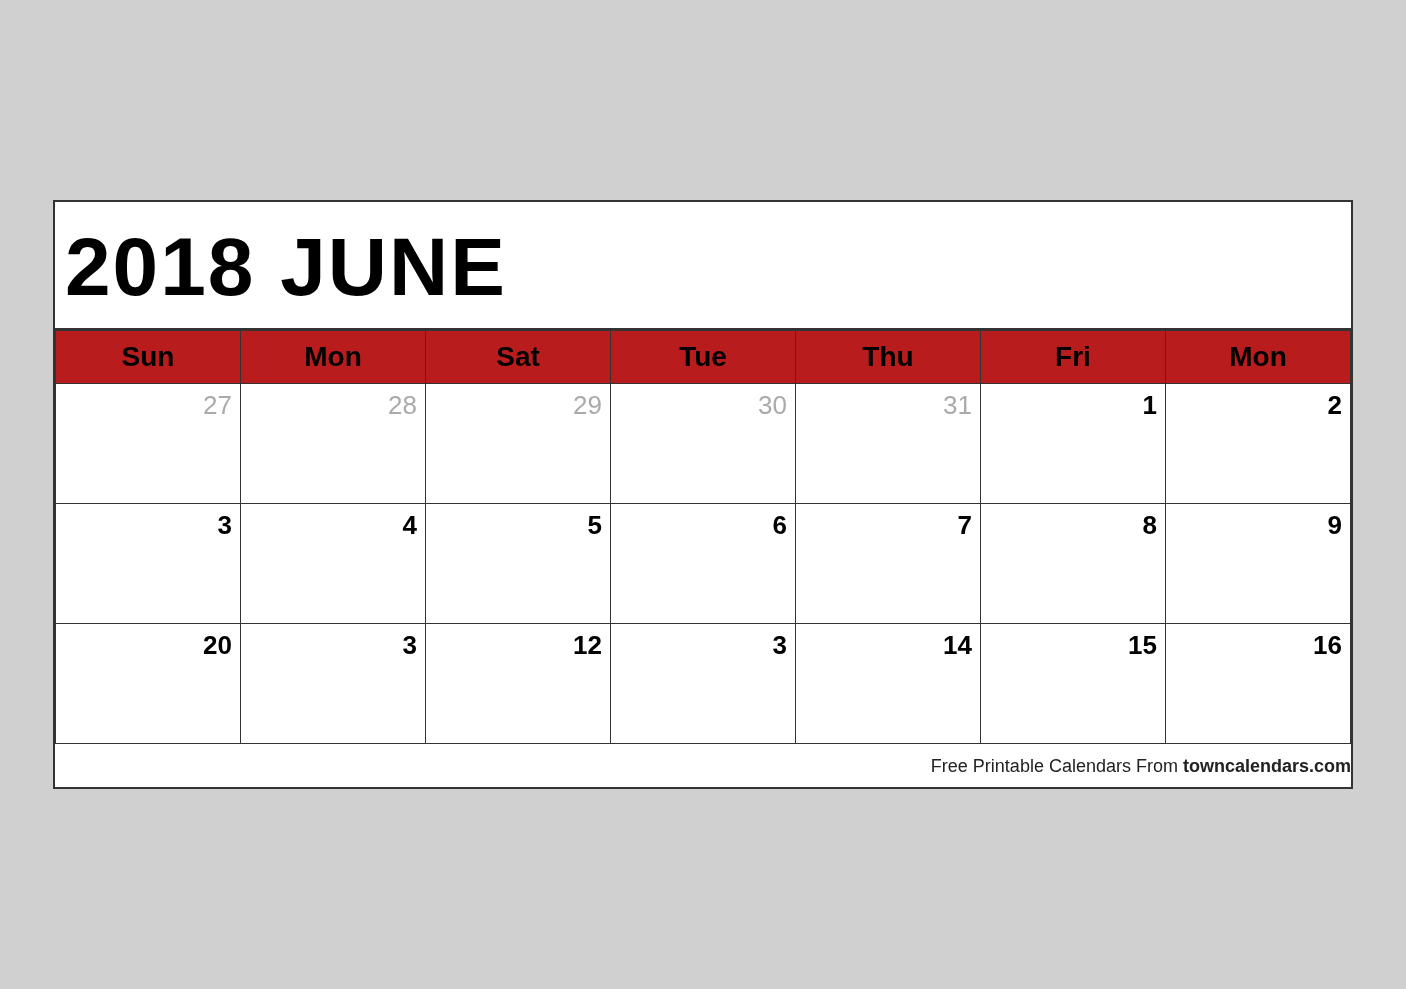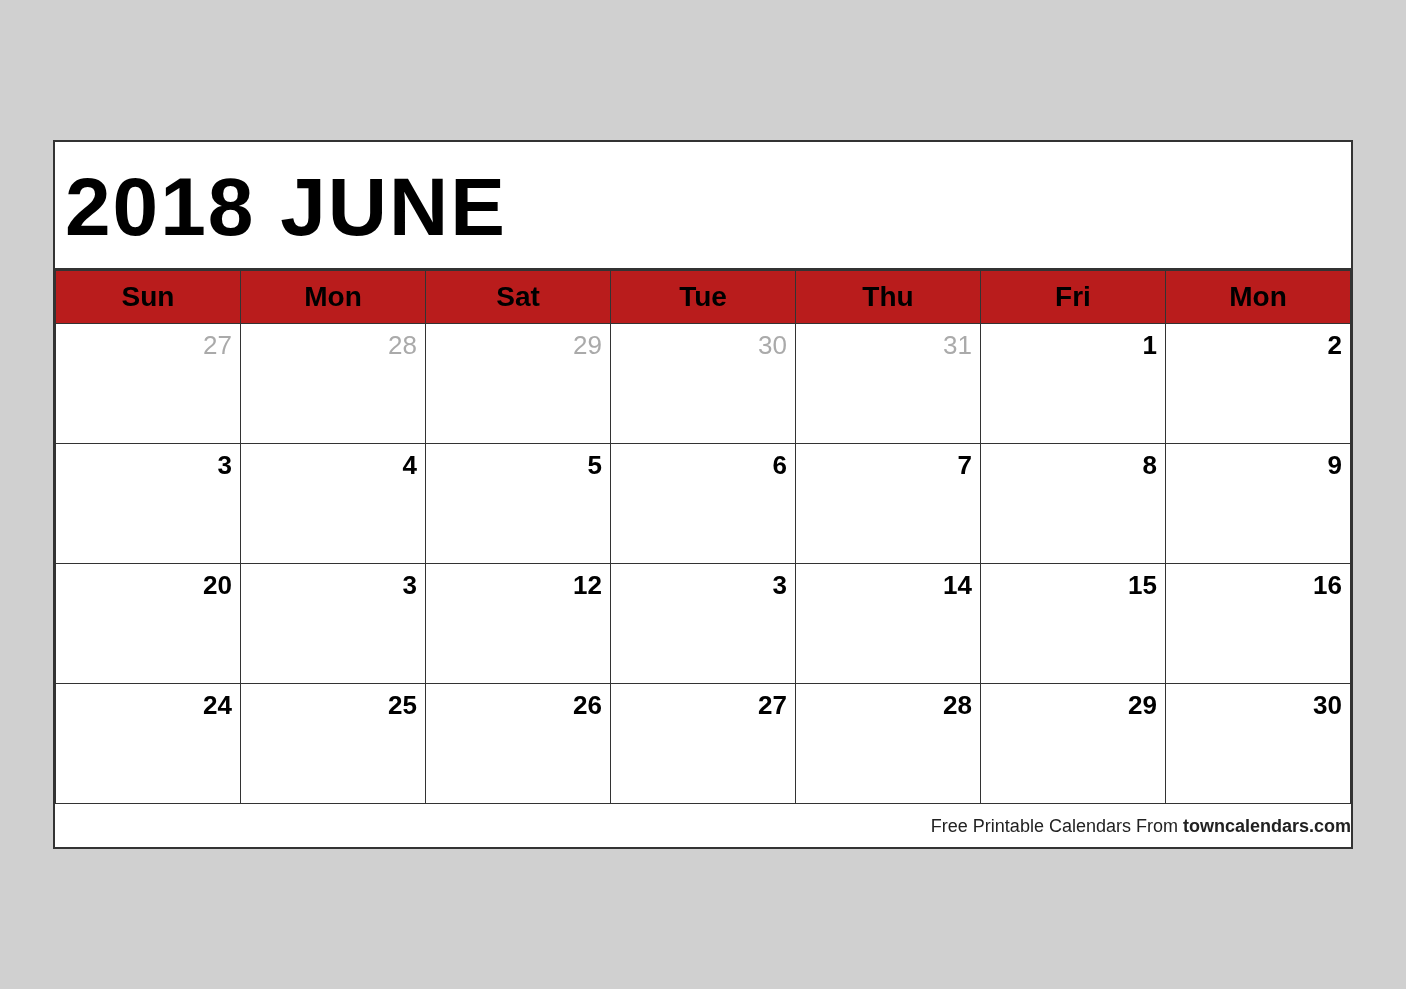--- a/index.html
+++ b/index.html
@@ -112,28 +112,19 @@
         </tr>
         <tr>
           <td>20</td>
           <td>3</td>
           <td>12</td>
           <td>3</td>
           <td>14</td>
           <td>15</td>
           <td>16</td>
         </tr>
-        <tr>
-          <td>24</td>
-          <td>25</td>
-          <td>26</td>
-          <td>27</td>
-          <td>28</td>
-          <td>29</td>
-          <td>30</td>
-        </tr>
       </tbody>
   </table>
 
   <div class="footer-text">
     <span>Free Printable Calendars From </span><strong>towncalendars.com</strong>
   </div>
 </div>
 
 </body></html>

